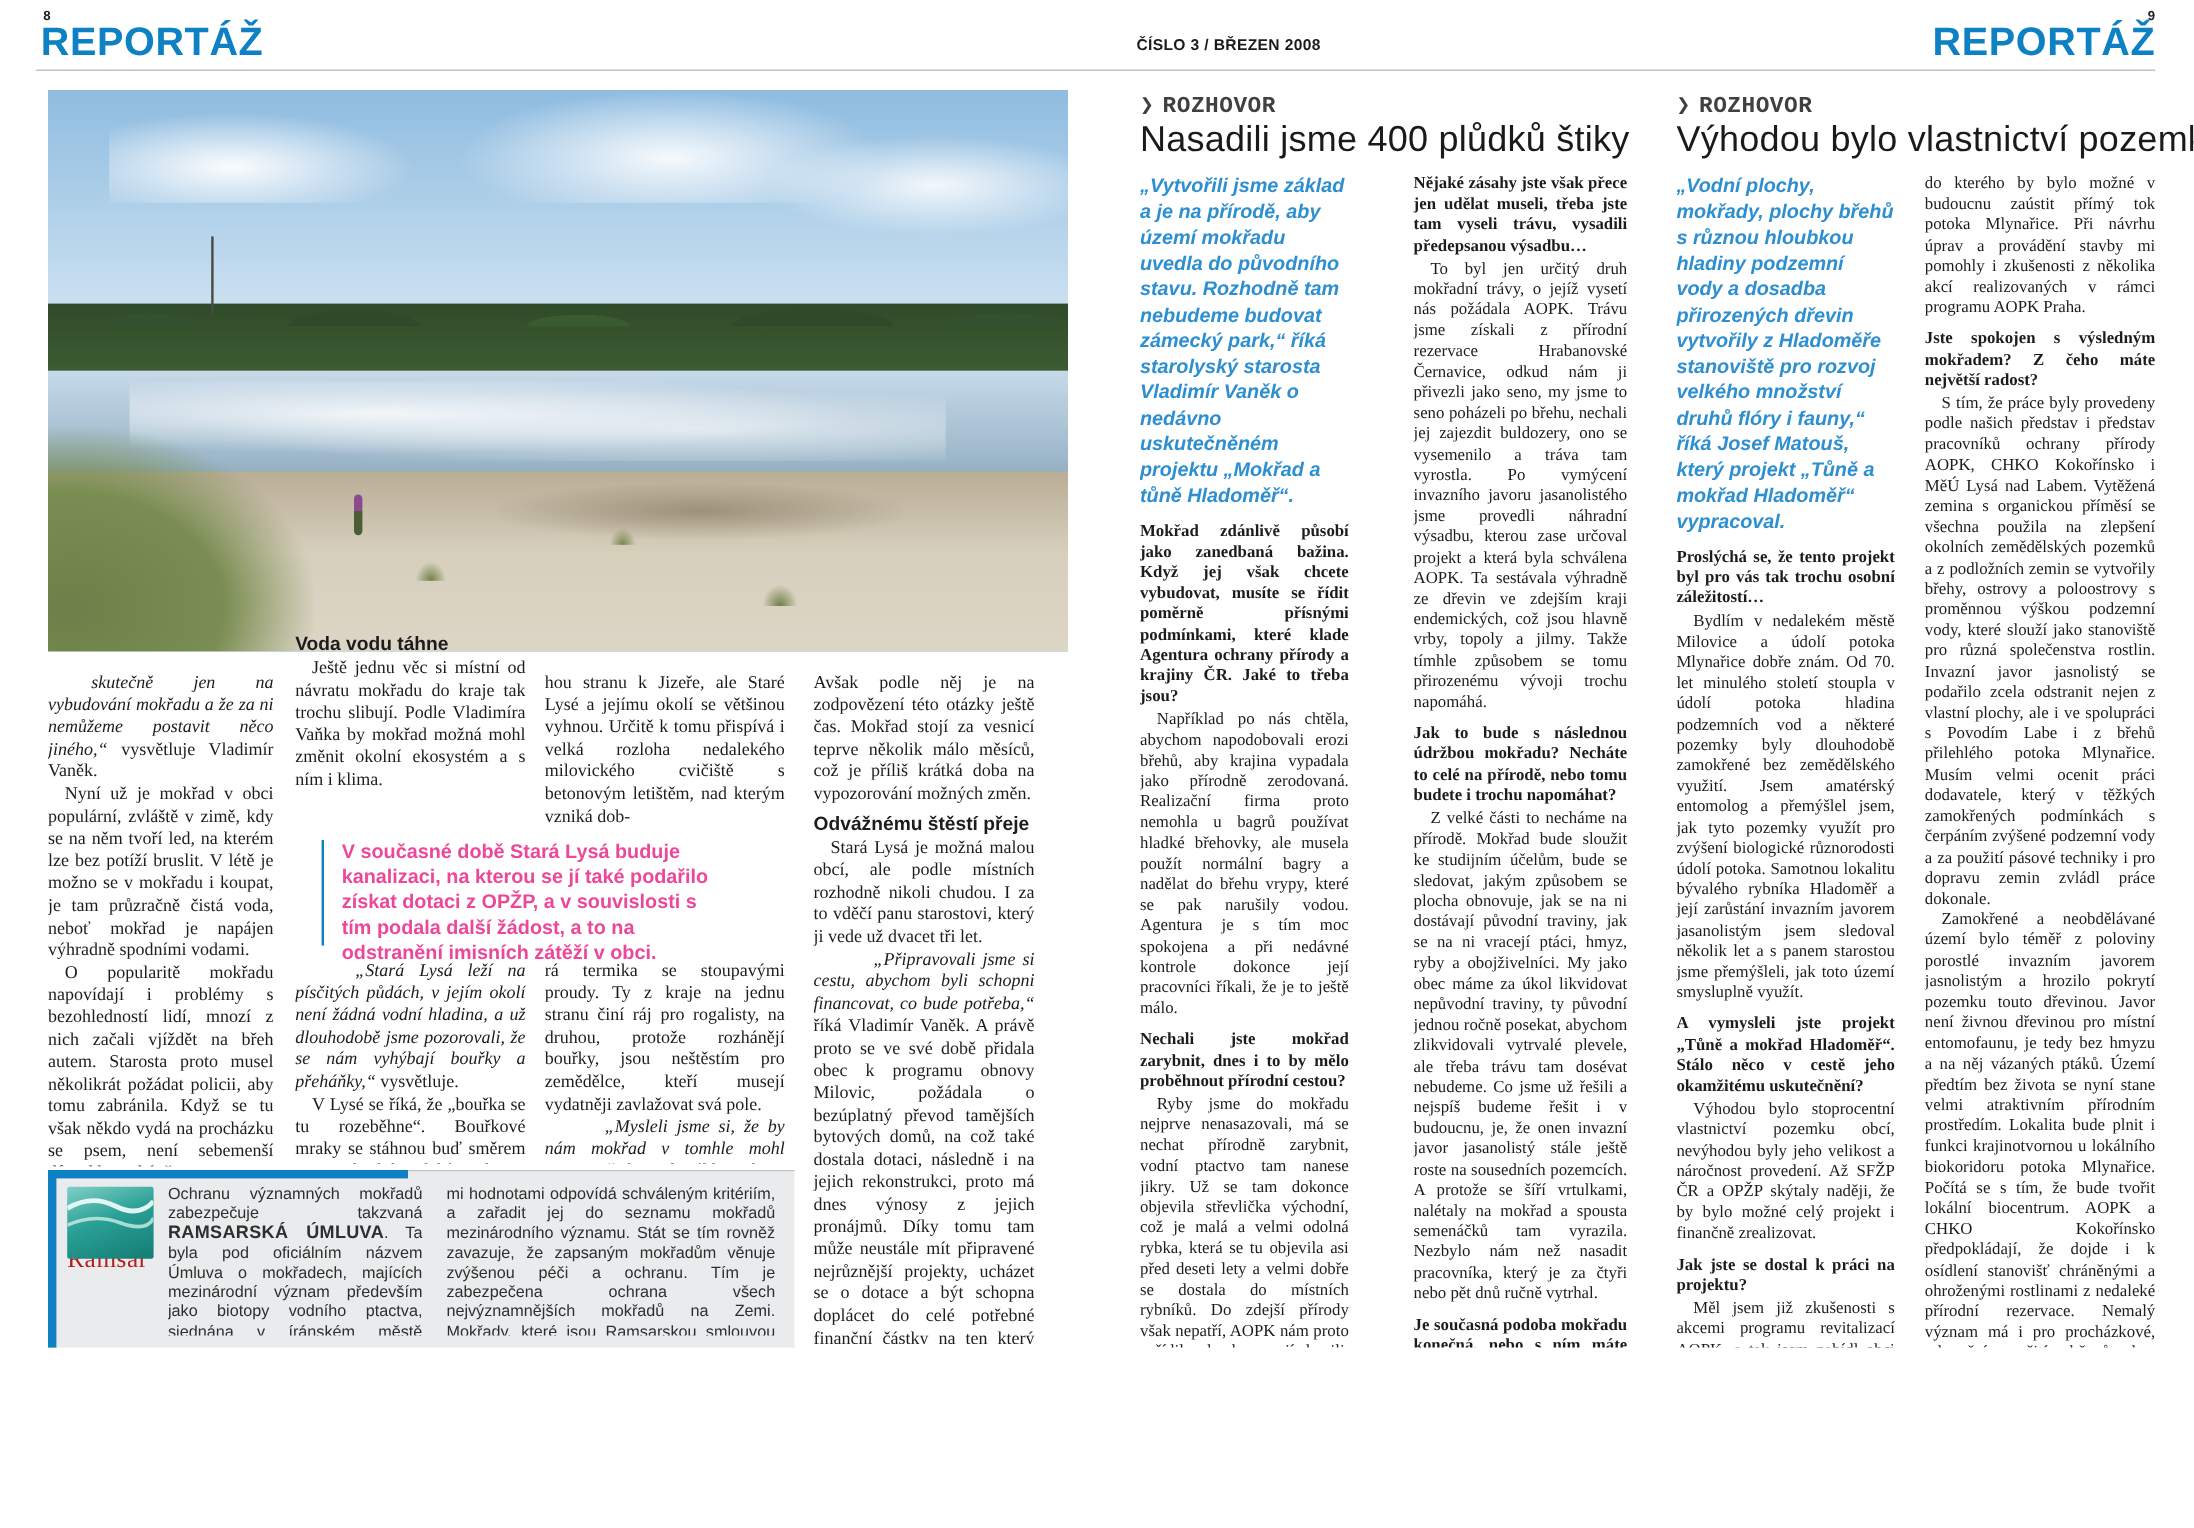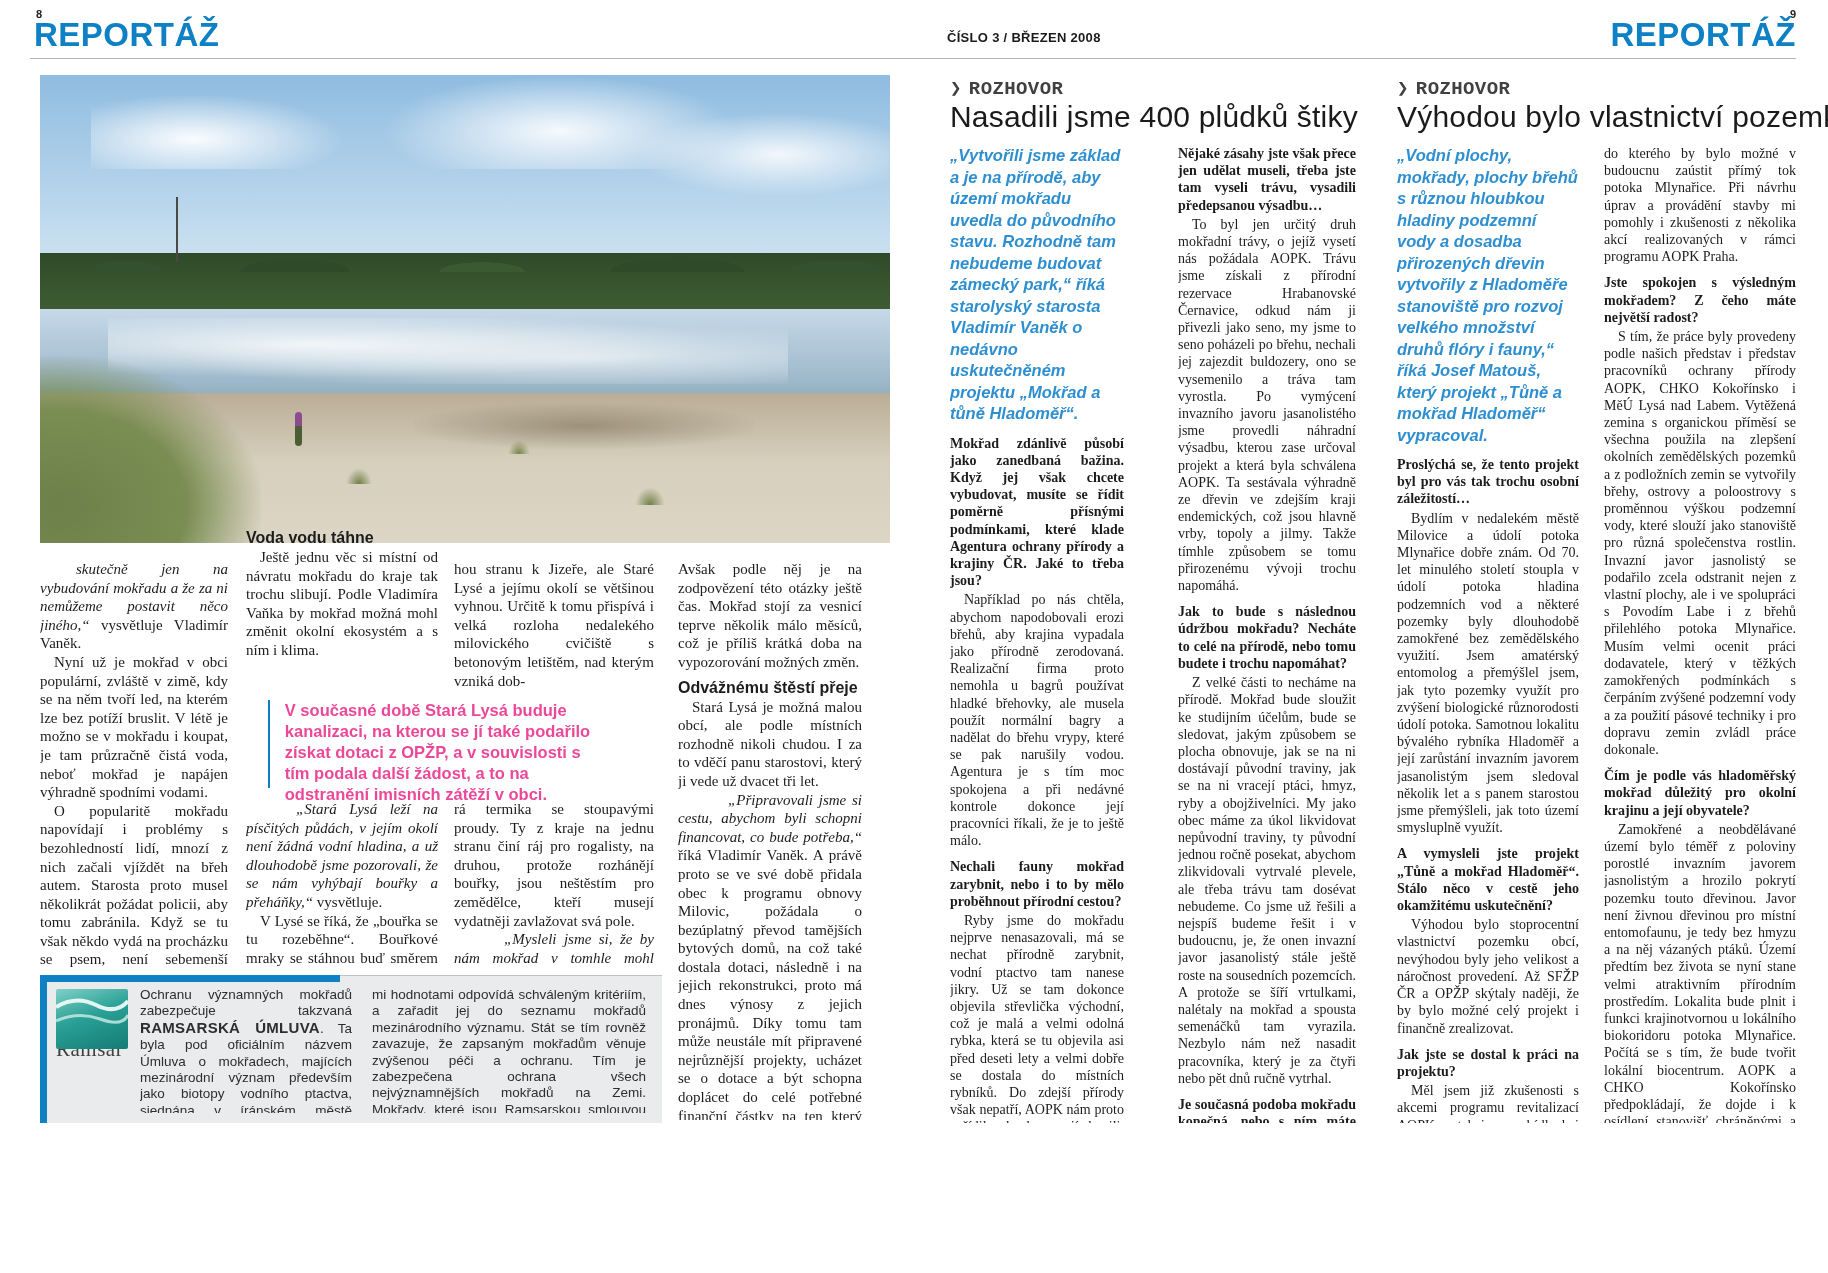--- a/index.html
+++ b/index.html
@@ -25,21 +25,21 @@
   
   .ramsar{position:absolute;background:#e9ebec;}
   .ramsar .accent-top{position:absolute;left:0;top:0;width:300px;height:7px;background:#0e80c4;}
   .ramsar .accent-left{position:absolute;left:0;top:0;width:7px;height:100%;background:#0e80c4;}
   .ramsar .hairline{position:absolute;left:300px;top:0;right:0;height:1px;background:#bfc3c6;}
   .rbox-col{position:absolute;font-family:"Liberation Sans",sans-serif;font-size:13.5px;line-height:16.4px;color:#2e2e2e;text-align:justify;overflow:hidden;}
   .rbox-col b{font-size:15px;letter-spacing:0.3px;}
   .rlogo{position:absolute;width:74px;}
   .rlogo .sq{width:72px;height:60px;border-radius:2px;background:linear-gradient(160deg,#7fd0c6 0%,#2aa096 45%,#147c74 100%);position:relative;overflow:hidden;}
   .rlogo .sq svg{position:absolute;left:0;top:0;}
-  .rlogo .wordmark{font-family:"Liberation Serif",serif;color:#404040;font-size:21px;margin-top:-12px;letter-spacing:0.5px;}
+  .rlogo .wordmark{font-family:"Liberation Serif",serif;color:#b91c1c;font-size:21px;margin-top:-12px;letter-spacing:0.5px;}
   
   .kicker{font-family:Liberation Mono, monospace;font-weight:bold;font-size:19px;color:#404040;letter-spacing:0.4px;}
   .kicker .arrow{margin-right:7px;}
   .art-title{font-family:"Liberation Sans",sans-serif;font-size:30px;color:#1a1a1a;letter-spacing:0.2px;}
   .icol{position:absolute;overflow:hidden;font-size:14px;line-height:17.2px;text-align:justify;}
   .icol p{margin:0;}
   .icol p.q{font-weight:bold;margin:9px 0 2px 0;}
   .icol p.ans{text-indent:14px;}
   .intro{font-family:"Liberation Sans",sans-serif;font-weight:bold;font-style:italic;
          font-size:16.5px;line-height:21.5px;color:#2e8fd0;text-align:left;margin:0 0 10px 0 !important;}
@@ -138,21 +138,21 @@
 
   <div class="abs kicker" style="left:950px;top:76px;">
     <span class="arrow">❯</span><span>ROZHOVOR</span>
   </div>
   <div class="abs art-title" style="left:950px;top:100px;width:420px;">Nasadili jsme 400 plůdků štiky</div>
 
   <div class="icol" style="left:950px;top:145px;width:174px;height:978px;">
     <p class="intro">„Vytvořili jsme základ a je na přírodě, aby území mokřadu uvedla do původního stavu. Rozhodně tam nebudeme budovat zámecký park,“ říká starolyský starosta Vladimír Vaněk o nedávno uskutečněném projektu „Mokřad a tůně Hladoměř“.</p>
     <p class="q">Mokřad zdánlivě působí jako zanedbaná bažina. Když jej však chcete vybudovat, musíte se řídit poměrně přísnými podmínkami, které klade Agentura ochrany přírody a krajiny ČR. Jaké to třeba jsou?</p>
     <p class="ans">Například po nás chtěla, abychom napodobovali erozi břehů, aby krajina vypadala jako přírodně zerodovaná. Realizační firma proto nemohla u bagrů používat hladké břehovky, ale musela použít normální bagry a nadělat do břehu vrypy, které se pak narušily vodou. Agentura je s tím moc spokojena a při nedávné kontrole dokonce její pracovníci říkali, že je to ještě málo.</p>
-    <p class="q">Nechali fauny mokřad zarybnit, nebo i to by mělo proběhnout přírodní cestou?</p>
+    <p class="q">Nechali jste mokřad zarybnit, dnes i to by mělo proběhnout přírodní cestou?</p>
     <p class="ans">Ryby jsme do mokřadu nejprve nenasazovali, má se nechat přírodně zarybnit, vodní ptactvo tam nanese jikry. Už se tam dokonce objevila střevlička východní, což je malá a velmi odolná rybka, která se tu objevila asi před deseti lety a velmi dobře se dostala do místních rybníků. Do zdejší přírody však nepatří, AOPK nám proto nařídila, abychom se jí zbavili. Nasadili jsme tedy čtyři sta plůdků štiky, aby je vyžraly. Jinak se do mokřadu nesmějí nasazovat žádní kapři ani podobné ryby, aby se z něj nestal chovný rybník. Přirozeně se tam dostanou plevelné a bílé ryby, jsou třeba líni a bělice. My možná přidáme candáta jako predátora.</p>
 
   </div>
 
   <div class="icol" style="left:1178px;top:145px;width:178px;height:978px;">
     <p class="q" style="margin-top:0;">Nějaké zásahy jste však přece jen udělat museli, třeba jste tam vyseli trávu, vysadili předepsanou výsadbu…</p>
     <p class="ans">To byl jen určitý druh mokřadní trávy, o jejíž vysetí nás požádala AOPK. Trávu jsme získali z přírodní rezervace Hrabanovské Černavice, odkud nám ji přivezli jako seno, my jsme to seno poházeli po břehu, nechali jej zajezdit buldozery, ono se vysemenilo a tráva tam vyrostla. Po vymýcení invazního javoru jasanolistého jsme provedli náhradní výsadbu, kterou zase určoval projekt a která byla schválena AOPK. Ta sestávala výhradně ze dřevin ve zdejším kraji endemických, což jsou hlavně vrby, topoly a jilmy. Takže tímhle způsobem se tomu přirozenému vývoji trochu napomáhá.</p>
     <p class="q">Jak to bude s následnou údržbou mokřadu? Necháte to celé na přírodě, nebo tomu budete i trochu napomáhat?</p>
     <p class="ans">Z velké části to necháme na přírodě. Mokřad bude sloužit ke studijním účelům, bude se sledovat, jakým způsobem se plocha obnovuje, jak se na ni dostávají původní traviny, jak se na ni vracejí ptáci, hmyz, ryby a obojživelníci. My jako obec máme za úkol likvidovat nepůvodní traviny, ty původní jednou ročně posekat, abychom zlikvidovali vytrvalé plevele, ale třeba trávu tam dosévat nebudeme. Co jsme už řešili a nejspíš budeme řešit i v budoucnu, je, že onen invazní javor jasanolistý stále ještě roste na sousedních pozemcích. A protože se šíří vrtulkami, nalétaly na mokřad a spousta semenáčků tam vyrazila. Nezbylo nám než nasadit pracovníka, který je za čtyři nebo pět dnů ručně vytrhal.</p>
     <p class="q">Je současná podoba mokřadu konečná, nebo s ním máte ještě nějaké plány?</p>
@@ -172,17 +172,16 @@
     <p class="ans">Výhodou bylo stoprocentní vlastnictví pozemku obcí, nevýhodou byly jeho velikost a náročnost provedení. Až SFŽP ČR a OPŽP skýtaly naději, že by bylo možné celý projekt i finančně zrealizovat.</p>
     <p class="q">Jak jste se dostal k práci na projektu?</p>
     <p class="ans">Měl jsem již zkušenosti s akcemi programu revitalizací AOPK, a tak jsem nabídl obci Stará Lysá, že akci organizačně i projekčně připravím. Cenu projektových prací jsem nabídl podle ceníku Komory autorizovaných inženýrů, poskytl výraznou slevu a zastupitelstvo obce můj návrh schválilo.</p>
 
   </div>
 
   <div class="icol" style="left:1604px;top:145px;width:192px;height:978px;">
     <p>do kterého by bylo možné v budoucnu zaústit přímý tok potoka Mlynařice. Při návrhu úprav a provádění stavby mi pomohly i zkušenosti z několika akcí realizovaných v rámci programu AOPK Praha.</p>
     <p class="q">Jste spokojen s výsledným mokřadem? Z čeho máte největší radost?</p>
     <p class="ans">S tím, že práce byly provedeny podle našich představ i představ pracovníků ochrany přírody AOPK, CHKO Kokořínsko i MěÚ Lysá nad Labem. Vytěžená zemina s organickou příměsí se všechna použila na zlepšení okolních zemědělských pozemků a z podložních zemin se vytvořily břehy, ostrovy a poloostrovy s proměnnou výškou podzemní vody, které slouží jako stanoviště pro různá společenstva rostlin. Invazní javor jasnolistý se podařilo zcela odstranit nejen z vlastní plochy, ale i ve spolupráci s Povodím Labe i z břehů přilehlého potoka Mlynařice. Musím velmi ocenit práci dodavatele, který v těžkých zamokřených podmínkách s čerpáním zvýšené podzemní vody a za použití pásové techniky i pro dopravu zemin zvládl práce dokonale.</p>
-    <p class="q">Čím je podle vás hladoměřský mokřad důležitý pro okolní krajinu a její obyvatele?</p>
     <p class="ans">Zamokřené a neobdělávané území bylo téměř z poloviny porostlé invazním javorem jasnolistým a hrozilo pokrytí pozemku touto dřevinou. Javor není živnou dřevinou pro místní entomofaunu, je tedy bez hmyzu a na něj vázaných ptáků. Území předtím bez života se nyní stane velmi atraktivním přírodním prostředím. Lokalita bude plnit i funkci krajinotvornou u lokálního biokoridoru potoka Mlynařice. Počítá se s tím, že bude tvořit lokální biocentrum. AOPK a CHKO Kokořínsko předpokládají, že dojde i k osídlení stanovišť chráněnými a ohroženými rostlinami z nedaleké přírodní rezervace. Nemalý význam má i pro procházkové, rekreační využití občanů obce Stará Lysá i širšího okolí, což se ostatně okamžitě po ukončení stavby projevilo na návštěvnosti lokality. ❮</p>
   </div>
 
 </div>
 
 </body></html>

